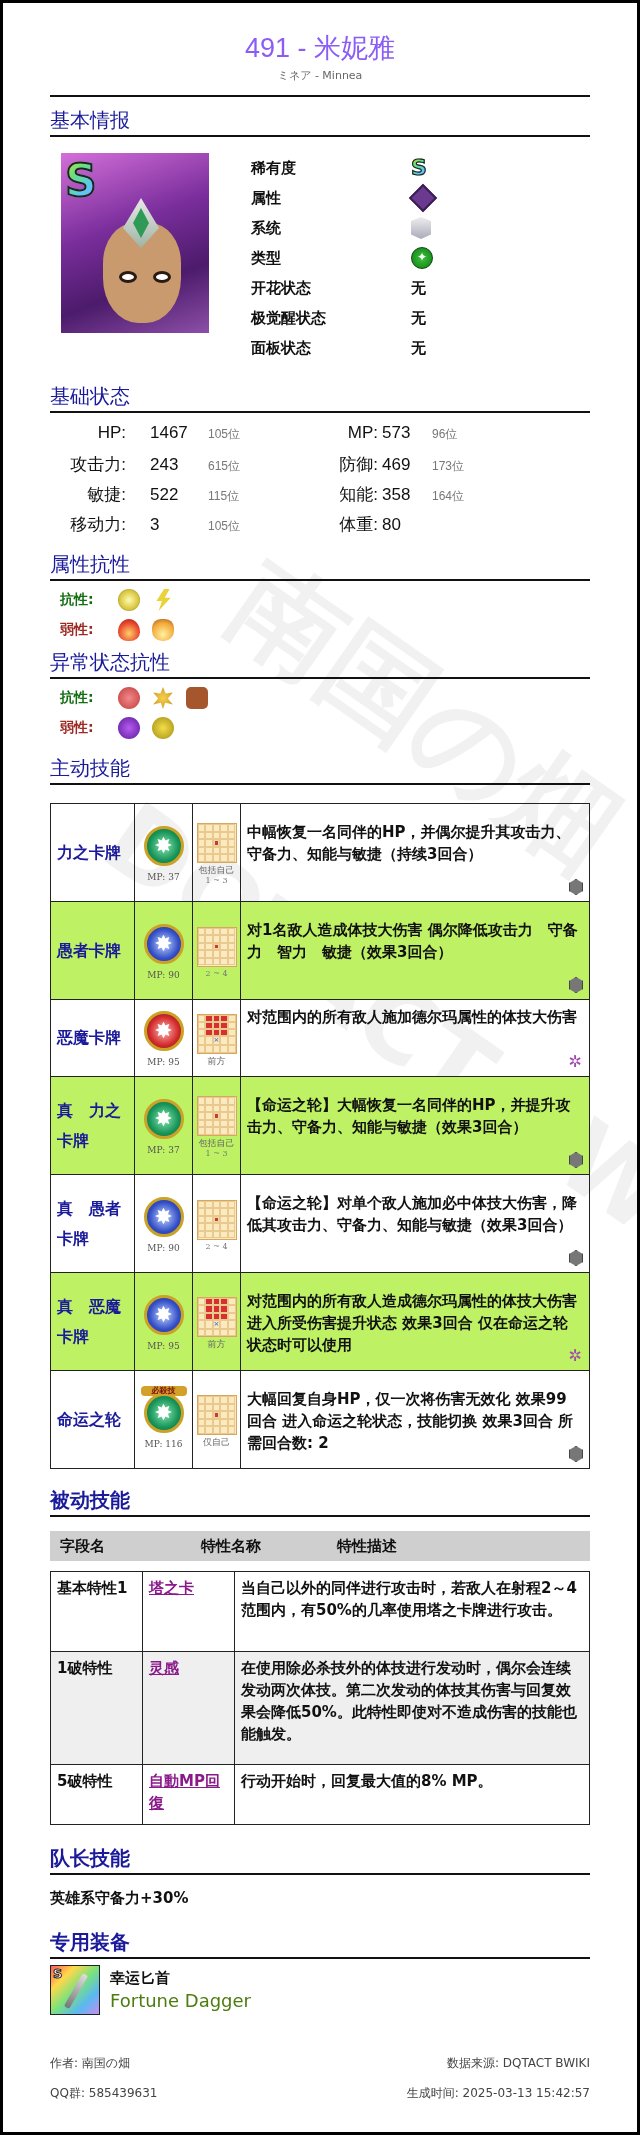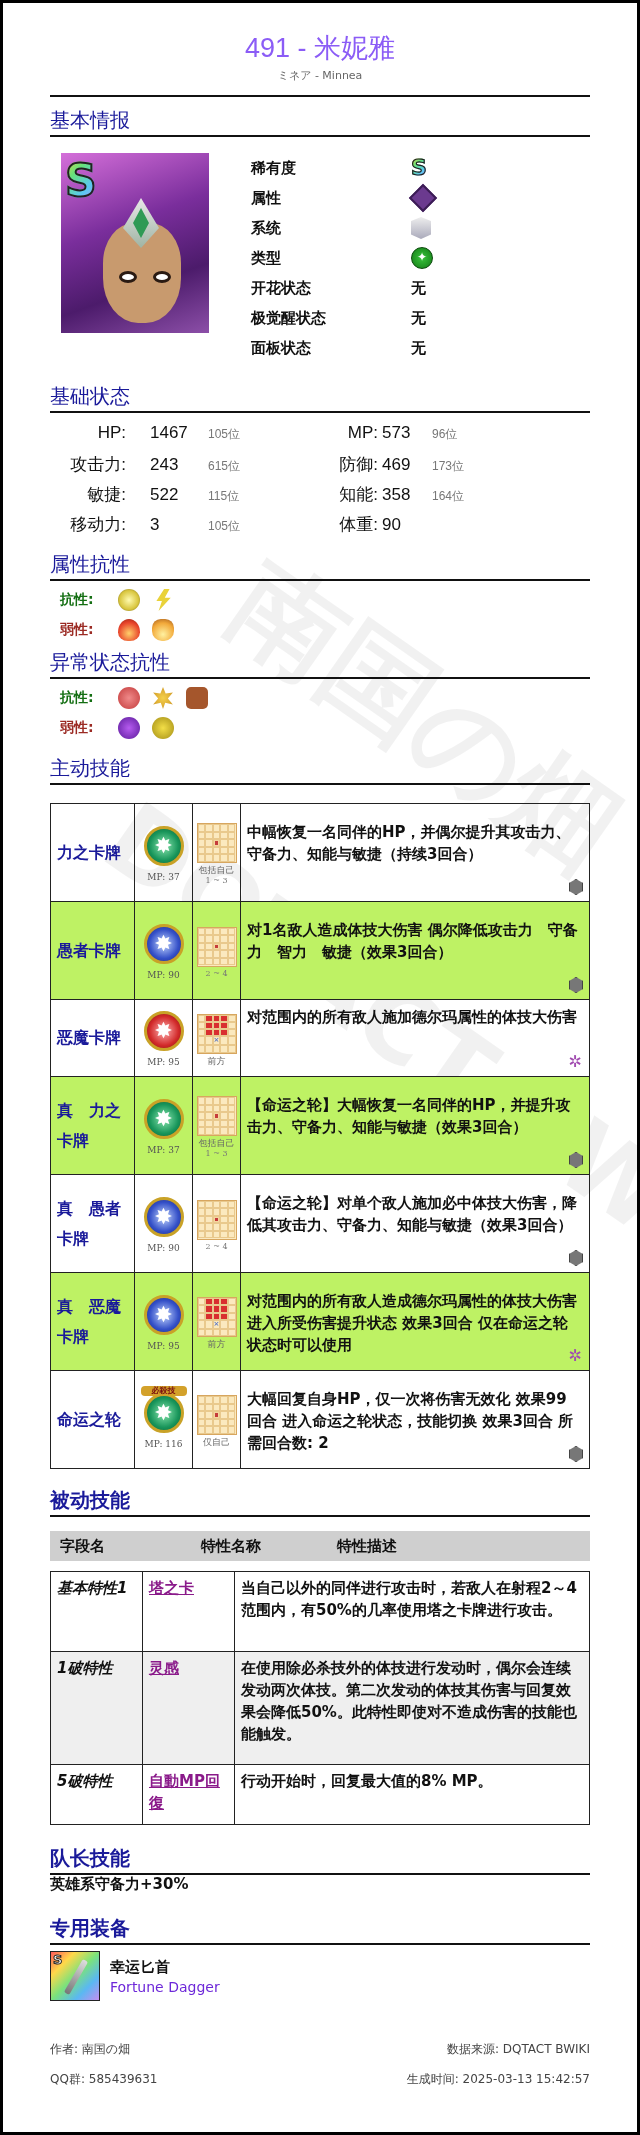--- a/index.html
+++ b/index.html
@@ -99,35 +99,35 @@
   .tag.dark { color: #a14bb0; font-size: 16px; line-height: 16px; width: 16px; height: 16px; text-align:center; }
 
   
   .p-head { display: flex; background: #cfcfcf; margin-top: 14px; height: 30px; align-items: center; font-weight: bold; font-size: 15px; gap: 48px; }
   .p-head div:nth-child(1) { width: 93px; padding-left: 10px; }
   .p-head div:nth-child(2) { width: 92px; padding-left: 10px; }
   .p-head div:nth-child(3) { padding-left: 6px; }
   table.passives { width: 100%; border-collapse: collapse; margin-top: 10px; }
   table.passives td { border: 1.5px solid #222; vertical-align: top; font-weight: bold; font-size: 15px; line-height: 22px; padding: 5px 6px 0 6px; }
   table.passives tr.alt td { background: #efefef; }
-  .pf { width: 92px; height: auto; font-style: italic; }
+  .pf { width: 92px; height: auto; }
   .pn { width: 92px; color: #8a1a8a; text-decoration: underline; }
   .pd { }
   tr.p1 td { height: 80px; }
   tr.p2 td { height: 113px; }
   tr.p3 td { height: 60px; }
 
-  .leader { font-size: 15px; font-weight: bold; height: 26px; }
+  .leader { font-size: 15px; font-weight: bold; margin-top: 14px; height: 26px; }
   .equip { display: flex; align-items: center; margin-top: 6px; }
   .equip-icon { width: 50px; height: 50px; border: 1.5px solid #222; background: linear-gradient(135deg,#ff5a5a,#ffd84a,#7be27b,#5ab8f2,#c58ef0); position: relative; }
   .equip-icon .blade { position: absolute; left: 22px; top: 6px; width: 6px; height: 38px; background: linear-gradient(#ddd,#777); transform: rotate(30deg); border-radius: 2px; }
   .equip-icon .s { position: absolute; left: 2px; top: 0; font-weight: bold; font-size: 13px; color: #fff; -webkit-text-stroke: 1px #222; }
   .equip-text { margin-left: 10px; }
   .equip-name { font-size: 15px; font-weight: bold; }
-  .equip-en { font-size: 14px; color: #6d28d9; margin-top: 2px; }
+  .equip-en { font-size: 18px; color: #4d7c0f; margin-top: 2px; }
 
   .footer { display: flex; justify-content: space-between; margin-top: 40px; font-size: 12px; color: #444; }
   .footer .col div { height: 30px; }
   .footer .col.right { text-align: right; }
 </style>
 </head>
 <body>
 
 <div class="page">
   <div class="watermark wm1">南国の畑</div>
@@ -215,21 +215,21 @@
             <span class="stat-val">469</span>
             <span class="stat-rank">173位</span>
           </div>
         <div class="stat">
             <span class="stat-label">知能:</span>
             <span class="stat-val">358</span>
             <span class="stat-rank">164位</span>
           </div>
         <div class="stat">
             <span class="stat-label">体重:</span>
-            <span class="stat-val">90</span>
+            <span class="stat-val">80</span>
             <span class="stat-rank"></span>
           </div>
       </div>
     </div>
 
     <div class="sec-title" style="margin-top:8px">属性抗性</div>
     <div style="margin-top:4px">
       <div class="res-row">
         <span class="res-label good">抗性:</span>
         <span class="res-ico ri-light"></span>

